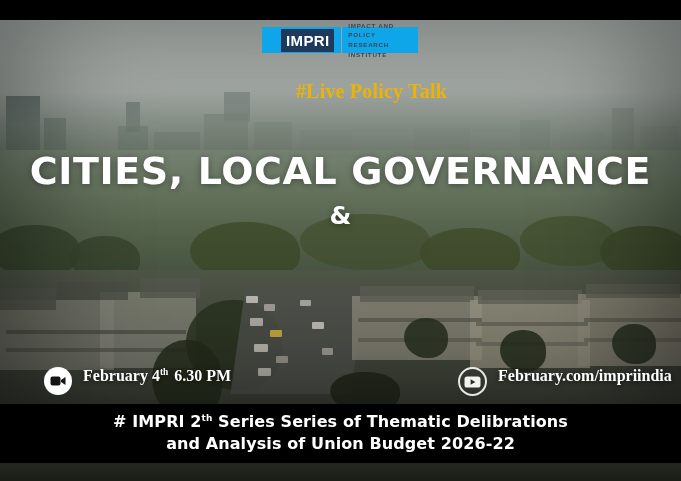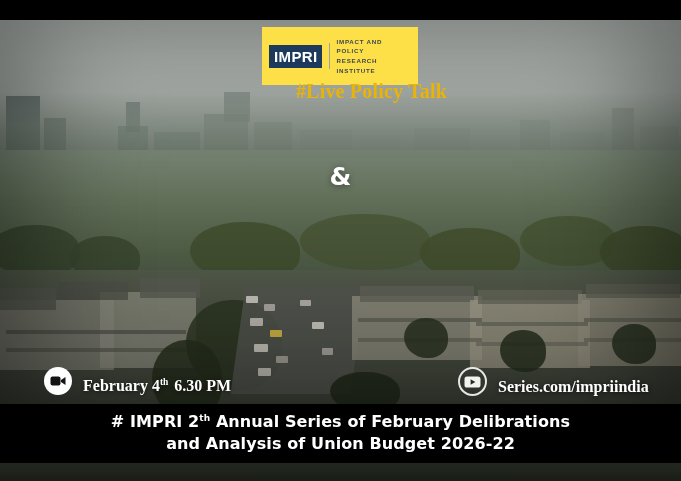--- a/index.html
+++ b/index.html
@@ -98,26 +98,26 @@
     position: absolute; left: 0; top: 463px;
     width: 681px; height: 18px;
     background: linear-gradient(#23281f, #191d16);
     z-index: 39;
   }
 
   
   .logo-box {
     position: absolute;
     left: 262px; top: 27px;
-    width: 156px; height: 58px;
-    background: #fde047;
+    width: 156px; height: 26px;
+    background: #0ea5e9;
     z-index: 45;
     display: flex;
     align-items: center;
-    padding: 0 7px;
+    padding: 0 19px;
     box-sizing: border-box;
   }
   .logo-mark {
     background: #1d3a5c;
     color: #ffffff;
     font-weight: 700;
     font-size: 15px;
     letter-spacing: 0.4px;
     padding: 4px 3px 4px 5px;
     line-height: 1;
@@ -191,21 +191,21 @@
   .info-row {
     position: absolute;
     left: 0; top: 367px;
     width: 681px;
     height: 34px;
     z-index: 45;
   }
   .info-item {
     position: absolute;
     display: flex;
-    align-items: flex-end;
+    align-items: flex-start;
     gap: 11px;
   }
   .info-left  { left: 44px;  top: 0; }
   .info-right { left: 458px; top: 0; }
 
   .icon-circle-solid {
     width: 28px; height: 28px;
     border-radius: 50%;
     background: #ffffff;
     display: flex;
@@ -363,20 +363,21 @@
     <div class="logo-divider"></div>
     <div class="logo-sub">
       <div>IMPACT AND POLICY</div>
       <div>RESEARCH INSTITUTE</div>
     </div>
   </div>
 
   <div class="live-talk">#Live Policy Talk</div>
 
   <div class="title-wrap">
+    <div class="title-line">CITIES, LOCAL GOVERNANCE</div>
     <div class="amp">&amp;</div>
   </div>
 
   <div class="info-row">
 
     <div class="info-item info-left">
       <span class="icon-circle-solid">
         <svg width="16" height="12" viewBox="0 0 16 12" aria-hidden="true">
           <rect x="0.5" y="1.5" width="10" height="9" rx="2" fill="#141414"></rect>
           <path d="M11 5 L15.5 2 L15.5 10 L11 7 Z" fill="#141414"></path>
@@ -385,24 +386,24 @@
       <span class="info-text"><span>February 4</span><sup>th</sup><span class="info-gap"></span><span>6.30 PM</span></span>
     </div>
 
     <div class="info-item info-right">
       <span class="icon-circle-outline">
         <svg width="17" height="12" viewBox="0 0 17 12" aria-hidden="true">
           <rect x="0.5" y="0.5" width="16" height="11" rx="2.6" fill="#f2f2ee"></rect>
           <path d="M6.6 3.2 L11.4 6 L6.6 8.8 Z" fill="#2b2b28"></path>
         </svg>
       </span>
-      <span class="info-text">Series.com/impriindia</span>
+      <span class="info-text">February.com/impriindia</span>
     </div>
 
   </div>
 
   <div class="bar-bottom"></div>
   <div class="banner">
-    <div class="banner-line"><span># IMPRI 2</span><sup>th</sup><span> Annual Series of February Delibrations</span></div>
+    <div class="banner-line"><span># IMPRI 2</span><sup>th</sup><span> Series Series of Thematic Delibrations</span></div>
     <div class="banner-line">and Analysis of Union Budget 2026-22</div>
   </div>
 
 </div>
 
 </body></html>

